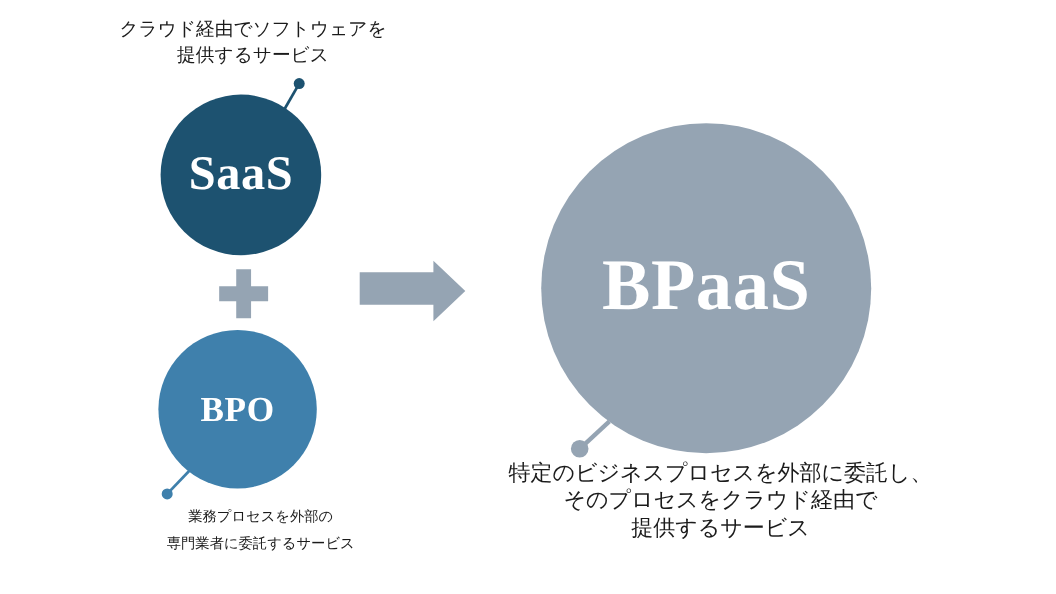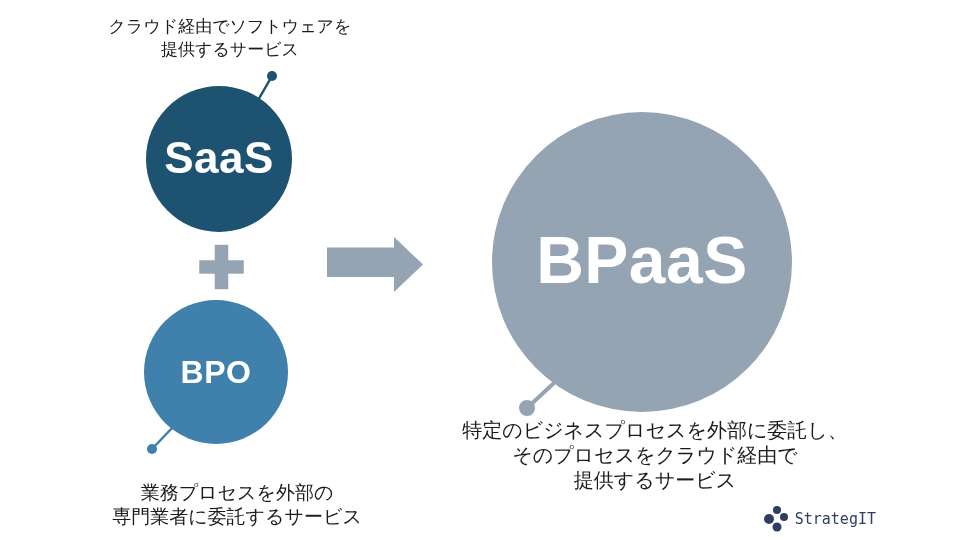--- a/index.html
+++ b/index.html
@@ -23,34 +23,35 @@
     text-align: center;
     white-space: pre-line;
     color: var(--text, #1b1b1b);
     font-weight: 500;
   }
   .caption-top {
     left: 80px; top: 15px; width: 300px;
     font-size: 17px; line-height: 23px;
   }
   .caption-bpo {
-    left: 87px; top: 481px; width: 300px;
-    font-size: 19px; line-height: 24px;
+    left: 87px; top: 458px; width: 300px;
+    font-size: 13px; line-height: 24px;
   }
   .caption-bpaas {
     left: 420px; top: 418px; width: 470px;
     font-size: 20px; line-height: 25px;
   }
   .circle-label {
     position: absolute;
     transform: translate(-50%, -54%);
     color: #ffffff;
     font-weight: bold;
     letter-spacing: 0.5px;
     line-height: 1;
+    font-family: Liberation Serif, serif;
   }
   .label-saas  { left: 219px; top: 160px; font-size: 44px; }
   .label-bpo   { left: 216px; top: 373px; font-size: 32px; }
   .label-bpaas { left: 642px; top: 263px; font-size: 66px; }
   .logo {
     position: absolute;
     right: 16px; bottom: 8px;
     display: flex; align-items: center; gap: 6px;
   }
   .logo-text {
@@ -102,23 +103,14 @@
   <div class="caption caption-bpaas">特定のビジネスプロセスを外部に委託し、
 そのプロセスをクラウド経由で
 提供するサービス</div>
 
   <div class="circle-label label-saas">SaaS</div>
 
   <div class="circle-label label-bpo">BPO</div>
 
   <div class="circle-label label-bpaas">BPaaS</div>
 
-  <div class="logo">
-    <svg width="25" height="27" viewBox="0 0 25 27">
-      <circle cx="13" cy="5" r="4" fill="#2e3d63"></circle>
-      <circle cx="5" cy="14" r="5" fill="#2e3d63"></circle>
-      <circle cx="20" cy="12" r="4" fill="#2e3d63"></circle>
-      <circle cx="13" cy="22" r="4.5" fill="#2e3d63"></circle>
-    </svg>
-    <span class="logo-text">StrategIT</span>
-  </div>
 
 </div>
 
 </body></html>

